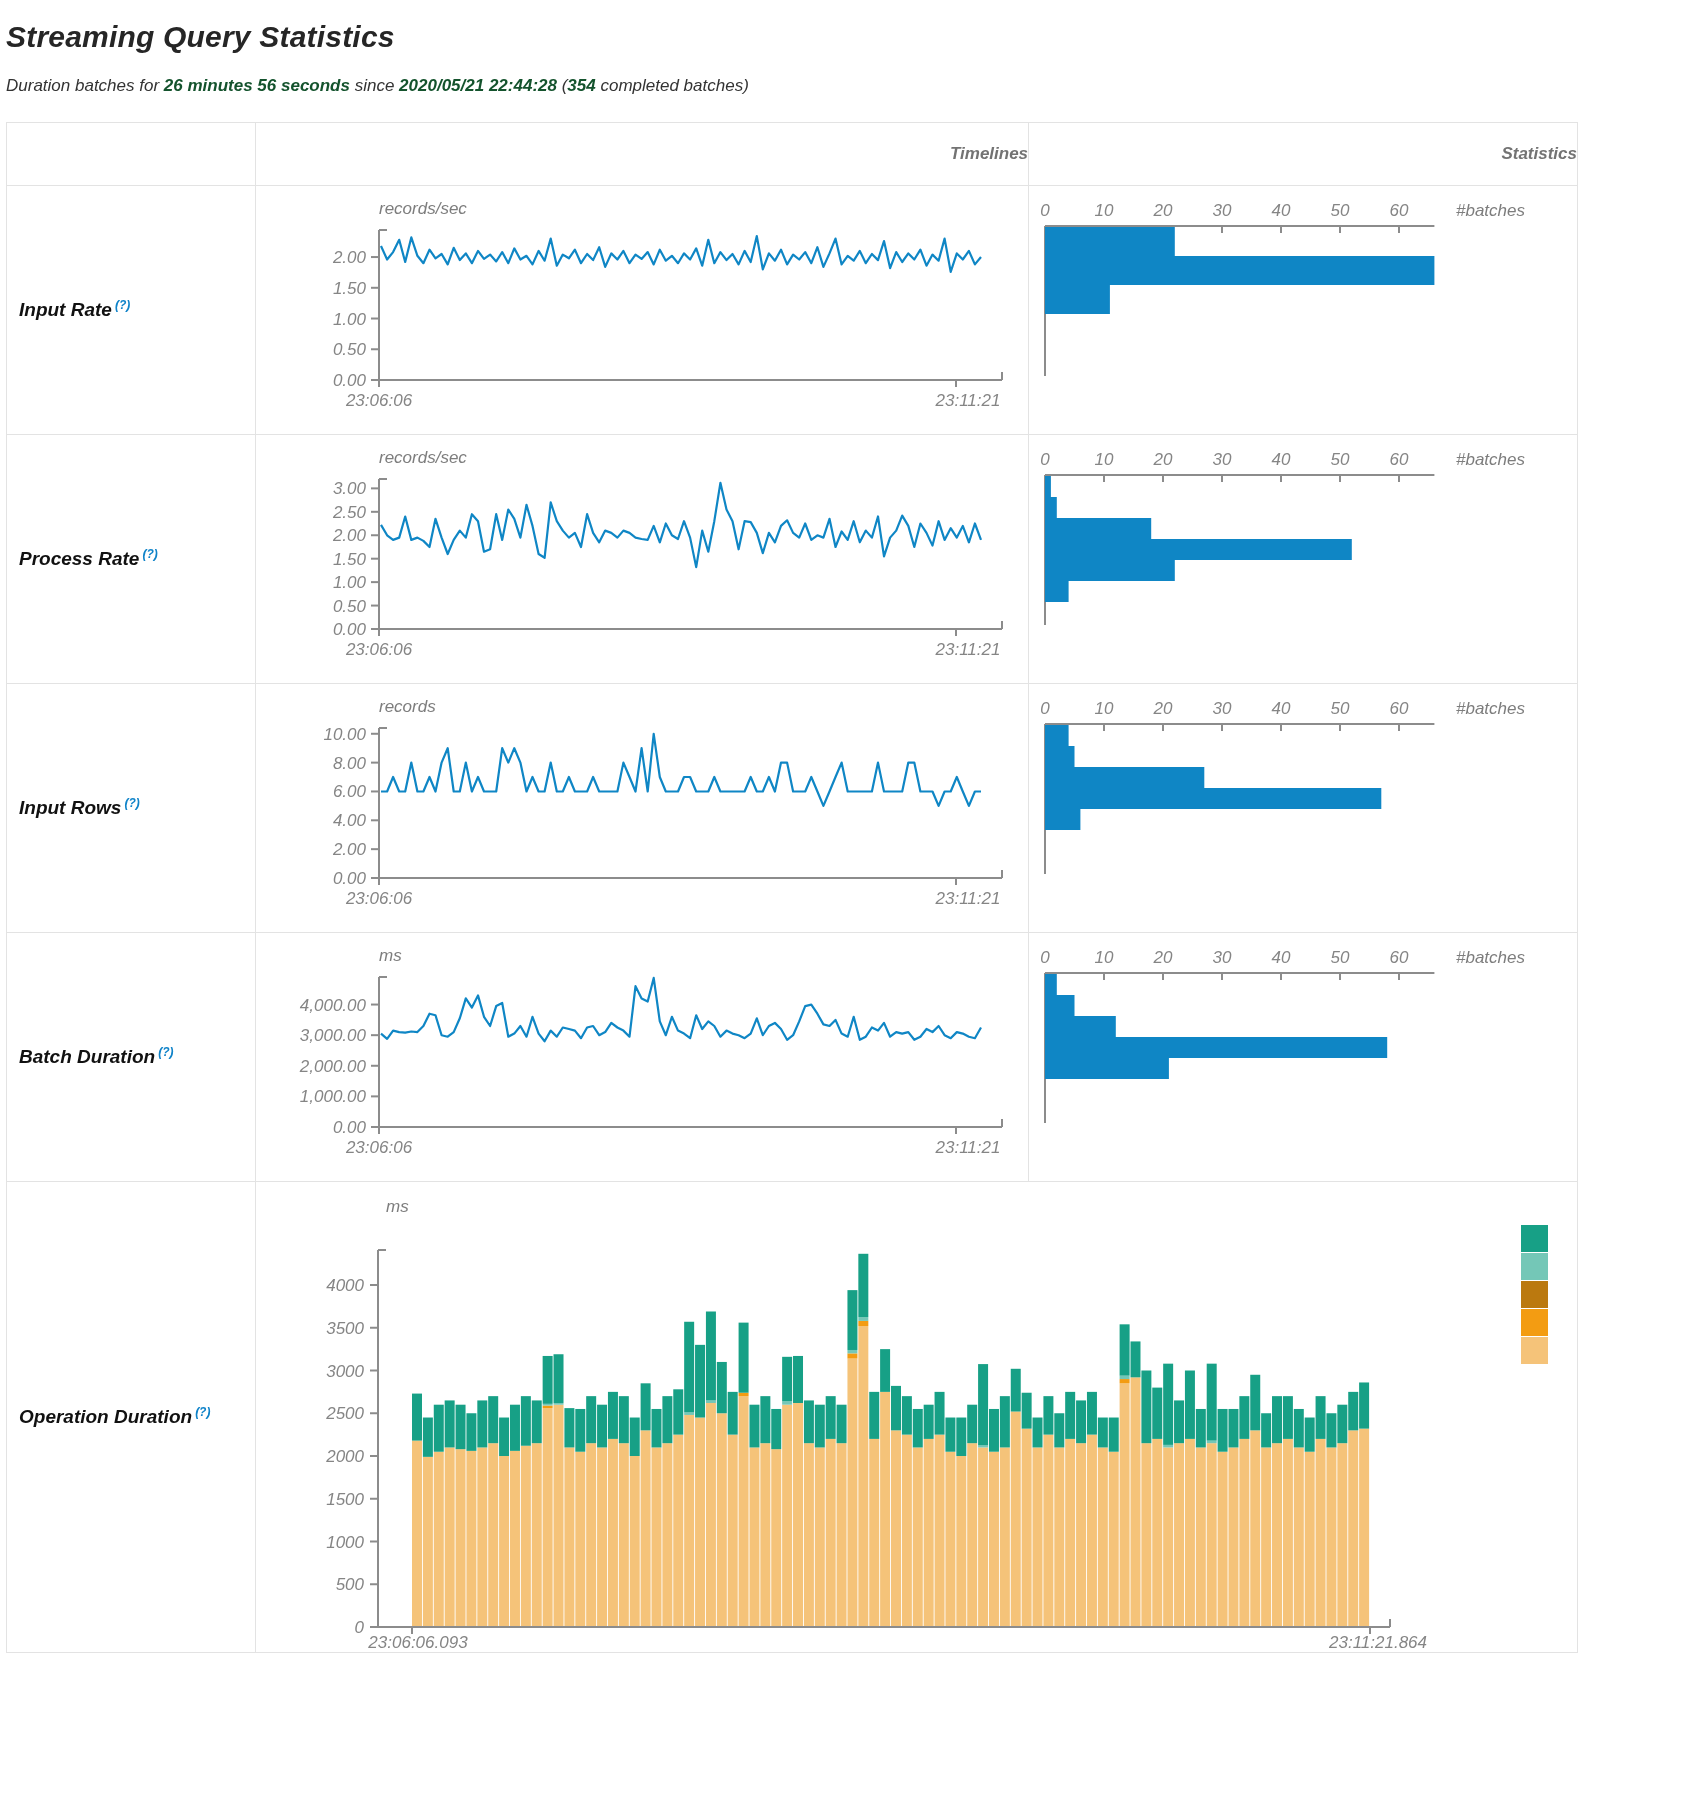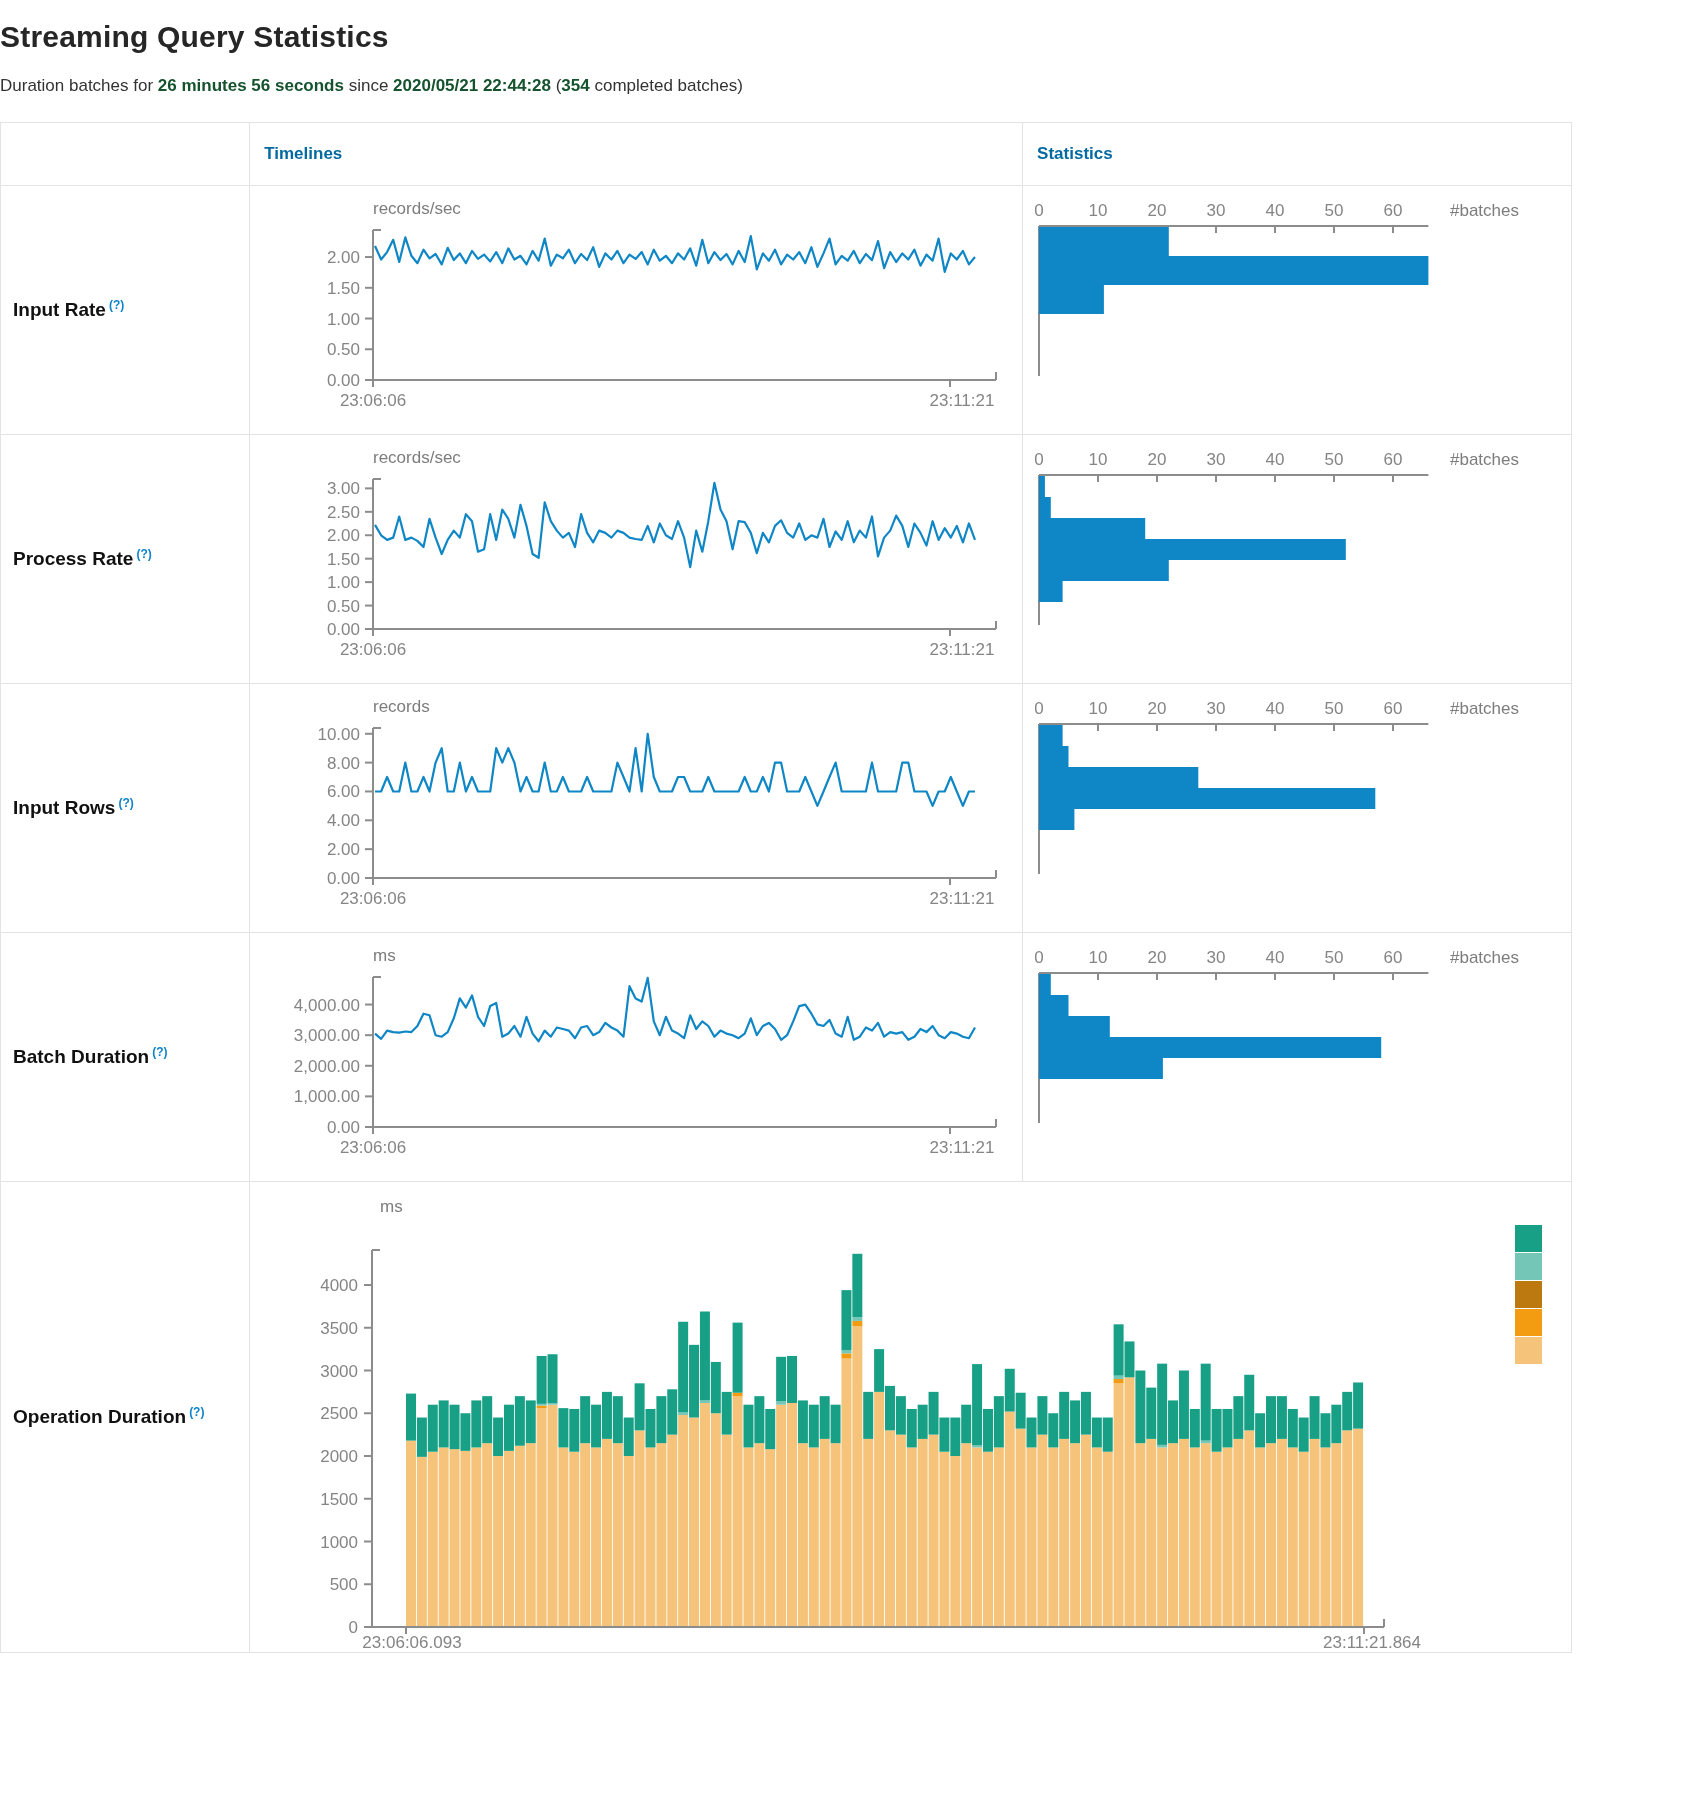--- a/index.html
+++ b/index.html
@@ -1,24 +1,24 @@
 <!DOCTYPE html>
 <html><head>
 <meta charset="utf-8">
 <style>
   html,body{margin:0;padding:0;background:#fff;font-family:"Liberation Sans","DejaVu Sans",sans-serif;color:#333;}
-  .page{width:1693px;height:1820px;box-sizing:border-box;padding:14px 0 0 0;overflow:hidden;}
+  .page{width:1693px;height:1820px;box-sizing:border-box;padding:14px 0 0 6px;overflow:hidden;font-style:italic;}
   h1{margin:6px 0 0 0;font-size:30px;font-weight:700;color:#262626;letter-spacing:.2px;}
   .subtitle{margin:22px 0 0 0;font-size:17px;color:#333;}
   .subtitle b{color:#14532d;}
   .meta{margin-top:30px;font-size:17px;line-height:27px;color:#333;}
   .meta b{color:#111;}
   .stat-table{margin-top:26px;width:1572px;border:1px solid #e0e0e0;border-collapse:collapse;}
   .stat-table td,.stat-table th{border:1px solid #e3e3e3;padding:0;vertical-align:middle;}
-  th.h{height:62px;text-align:left;font-size:17px;font-weight:700;color:#0369a1;padding-left:14px;}
+  th.h{height:62px;text-align:right;font-size:17px;font-weight:700;color:#737373;padding-left:14px;}
   td.lbl{width:274px;font-size:19px;font-weight:700;color:#111;padding-left:12px;}
   td.lbl sup{font-size:12px;font-weight:700;color:#0f83c9;margin-left:3px;}
   td.chart{padding:0;position:relative;}
   svg{display:block;}
   svg text{font-family:"Liberation Sans","DejaVu Sans",sans-serif;}
   .tick-txt{fill:#858585;font-size:17px;}
   .unit-txt{fill:#7d7d7d;font-size:17px;}
   .op-legend{position:absolute;top:43px;right:29px;display:flex;flex-direction:column;gap:1px;}
   .op-legend .sw{width:27px;height:27px;}
 </style>

